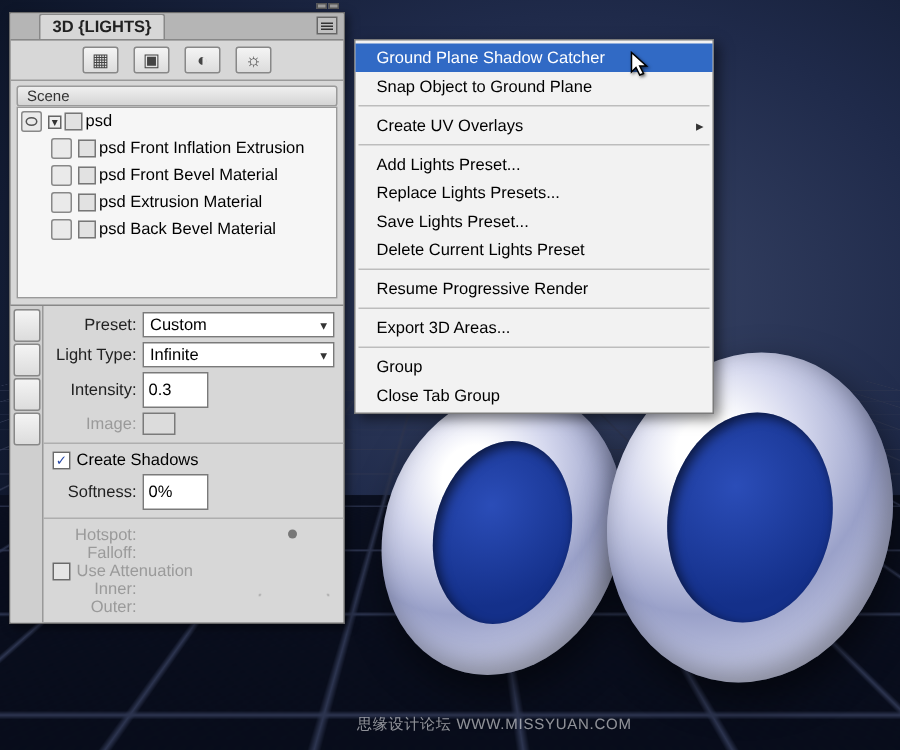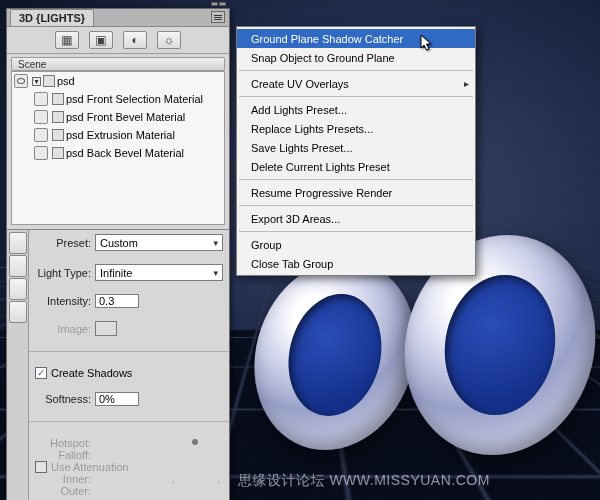--- a/index.html
+++ b/index.html
@@ -23,51 +23,51 @@
 .ring{position:absolute;border-radius:50%;background:
  radial-gradient(circle at 35% 30%,#fff 0 12%,#d5d8ee 30%,#9aa1c9 55%,#c8cce6 80%);
  box-shadow:inset -6px -6px 18px rgba(0,0,0,.35),4px 10px 25px rgba(0,0,0,.5)}
 .ring::after{content:"";position:absolute;border-radius:50%;
  background:radial-gradient(circle at 40% 35%,#2b4db8,#14308a 70%);
  box-shadow:inset 3px 3px 8px rgba(0,0,0,.6)}
 .r1{width:160px;height:190px;left:255px;top:260px;transform:skewX(-6deg)}
 .r1::after{inset:34px 34px 34px 34px}
 .r2{width:190px;height:220px;left:405px;top:235px;transform:skewX(-4deg)}
 .r2::after{inset:40px}
-.watermark{position:absolute;left:238px;bottom:10px;color:rgba(255,255,255,.55);font-size:14px;letter-spacing:.5px}
+.watermark{position:absolute;left:238px;bottom:10px;color:rgba(255,255,255,.55);font-size:10px;letter-spacing:.5px}
 
 .panel{position:absolute;left:6px;top:8px;width:224px;background:#d7d7d7;border:1px solid #6a6a6a;box-shadow:2px 2px 6px rgba(0,0,0,.5);font-size:11px;color:#000}
 .tabbar{height:18px;background:#b5b5b5;border-bottom:1px solid #888;display:flex;align-items:center;position:relative}
-.tab{background:#d7d7d7;border:1px solid #888;border-bottom:none;border-radius:2px 2px 0 0;height:17px;line-height:16px;padding:0 8px;margin-left:3px;font-weight:bold;color:#222}
+.tab{background:#d7d7d7;border:1px solid #888;border-bottom:none;border-radius:2px 2px 0 0;height:17px;line-height:16px;padding:0 8px;margin-left:19px;font-weight:bold;color:#222}
 .pmenu{position:absolute;right:4px;top:2px;width:14px;height:12px;border:1px solid #666;background:#c0c0c0;display:flex;flex-direction:column;justify-content:center;gap:1px;padding:1px 2px}
 .pmenu span{height:1px;background:#333}
 .dock{position:absolute;right:3px;top:-7px;display:flex;gap:1px}
 .dock i{width:7px;height:4px;border:1px solid #555;background:#999}
 .toolbar{display:flex;gap:10px;padding:4px 8px;border-bottom:1px solid #9a9a9a;justify-content:center}
 .tbtn{width:24px;height:18px;border:1px solid #888;border-radius:2px;background:linear-gradient(#f4f4f4,#dcdcdc);display:flex;align-items:center;justify-content:center;color:#444;font-size:12px}
 .scene{padding:3px 4px 4px}
 .cols{height:14px;border:1px solid #9a9a9a;background:linear-gradient(#efefef,#d4d4d4);display:flex;align-items:center;font-size:10px;color:#333;padding-left:6px;border-radius:2px}
-.tree{border:1px solid #9a9a9a;background:#f6f6f6;height:154px;overflow:hidden}
+.tree{border:1px solid #9a9a9a;background:#f6f6f6;height:128px;overflow:hidden}
 .row{display:flex;align-items:center;height:18px;padding-left:2px;gap:2px}
 .eye{width:14px;height:14px;border:1px solid #888;border-radius:2px;background:#eaeaea;margin-right:2px;position:relative}
 .eye.on::after{content:"";position:absolute;inset:3px 2px;border:1px solid #555;border-radius:50%}
 .tw{width:9px;height:9px;border:1px solid #666;font-size:8px;line-height:7px;text-align:center;background:#eee}
 .tw::before{content:"▾";color:#333}
 .mic{width:12px;height:12px;border:1px solid #777;background:#e2e2e2;flex:0 0 auto}
 .lbl{flex:1;white-space:nowrap;overflow:hidden;text-overflow:ellipsis}
 
 .props{border-top:1px solid #888;display:flex}
 .vstrip{width:22px;display:flex;flex-direction:column;gap:1px;padding:2px;background:#cfcfcf;border-right:1px solid #999}
 .vbtn{width:18px;height:22px;border:1px solid #888;border-radius:2px;background:linear-gradient(#f4f4f4,#dcdcdc)}
-.form{flex:1;padding:4px 6px;display:flex;flex-direction:column;gap:13px}
+.form{flex:1;padding:4px 6px;display:flex;flex-direction:column;gap:3px}
 .frow{display:flex;align-items:center;gap:4px}
 .flab{width:56px;text-align:right;color:#222}
 .sel{flex:1;height:17px;border:1px solid #7a7a7a;background:#fff;display:flex;align-items:center;justify-content:space-between;padding:0 4px;font-size:11px}
 .sel .ar{font-size:9px;color:#333}
-.num{width:44px;height:14px;border:1px solid #7a7a7a;background:#fff;display:flex;align-items:center;padding:0 3px}
+.num{width:44px;height:24px;border:1px solid #7a7a7a;background:#fff;display:flex;align-items:center;padding:0 3px}
 .sw{width:22px;height:15px;border:1px solid #7a7a7a;background:#fff}
 .chk{width:12px;height:12px;border:1px solid #6a6a6a;background:#fff;display:flex;align-items:center;justify-content:center;font-size:9px;color:#2a4aa8}
 .sep{height:1px;background:#aeaeae;margin:2px -6px}
 .disabled{color:#9a9a9a}
 .disabled .flab{color:#9a9a9a}
 .cone{width:40px;height:50px;margin-left:auto;margin-right:8px;position:relative}
 .cone::before{content:"";position:absolute;left:17px;top:2px;width:6px;height:6px;border-radius:50%;background:#777}
 .cone::after{content:"";position:absolute;left:2px;top:6px;width:36px;height:40px;border-left:1px dotted #888;border-right:1px dotted #888;transform:perspective(60px) rotateX(35deg);clip-path:polygon(48% 0,52% 0,100% 100%,0 100%)}
 
 .menu{position:absolute;left:236px;top:26px;width:240px;background:#f2f2f2;border:1px solid #7b7b7b;box-shadow:3px 3px 8px rgba(0,0,0,.5);padding:2px 0}
@@ -116,21 +116,21 @@
       <div class="row">
         <span class="eye on"></span>
         <span class="tw"></span>
         <span class="mic"></span>
         <span class="lbl">psd</span>
       </div>
       <div id="mat-rows">
           <div class="row" style="padding-left: 22px;">
             <span class="eye"></span>
             <span class="mic"></span>
-            <span class="lbl">psd Front Selection Material</span>
+            <span class="lbl">psd Front Inflation Extrusion</span>
           </div>
           <div class="row" style="padding-left: 22px;">
             <span class="eye"></span>
             <span class="mic"></span>
             <span class="lbl">psd Front Bevel Material</span>
           </div>
           <div class="row" style="padding-left: 22px;">
             <span class="eye"></span>
             <span class="mic"></span>
             <span class="lbl">psd Extrusion Material</span>

